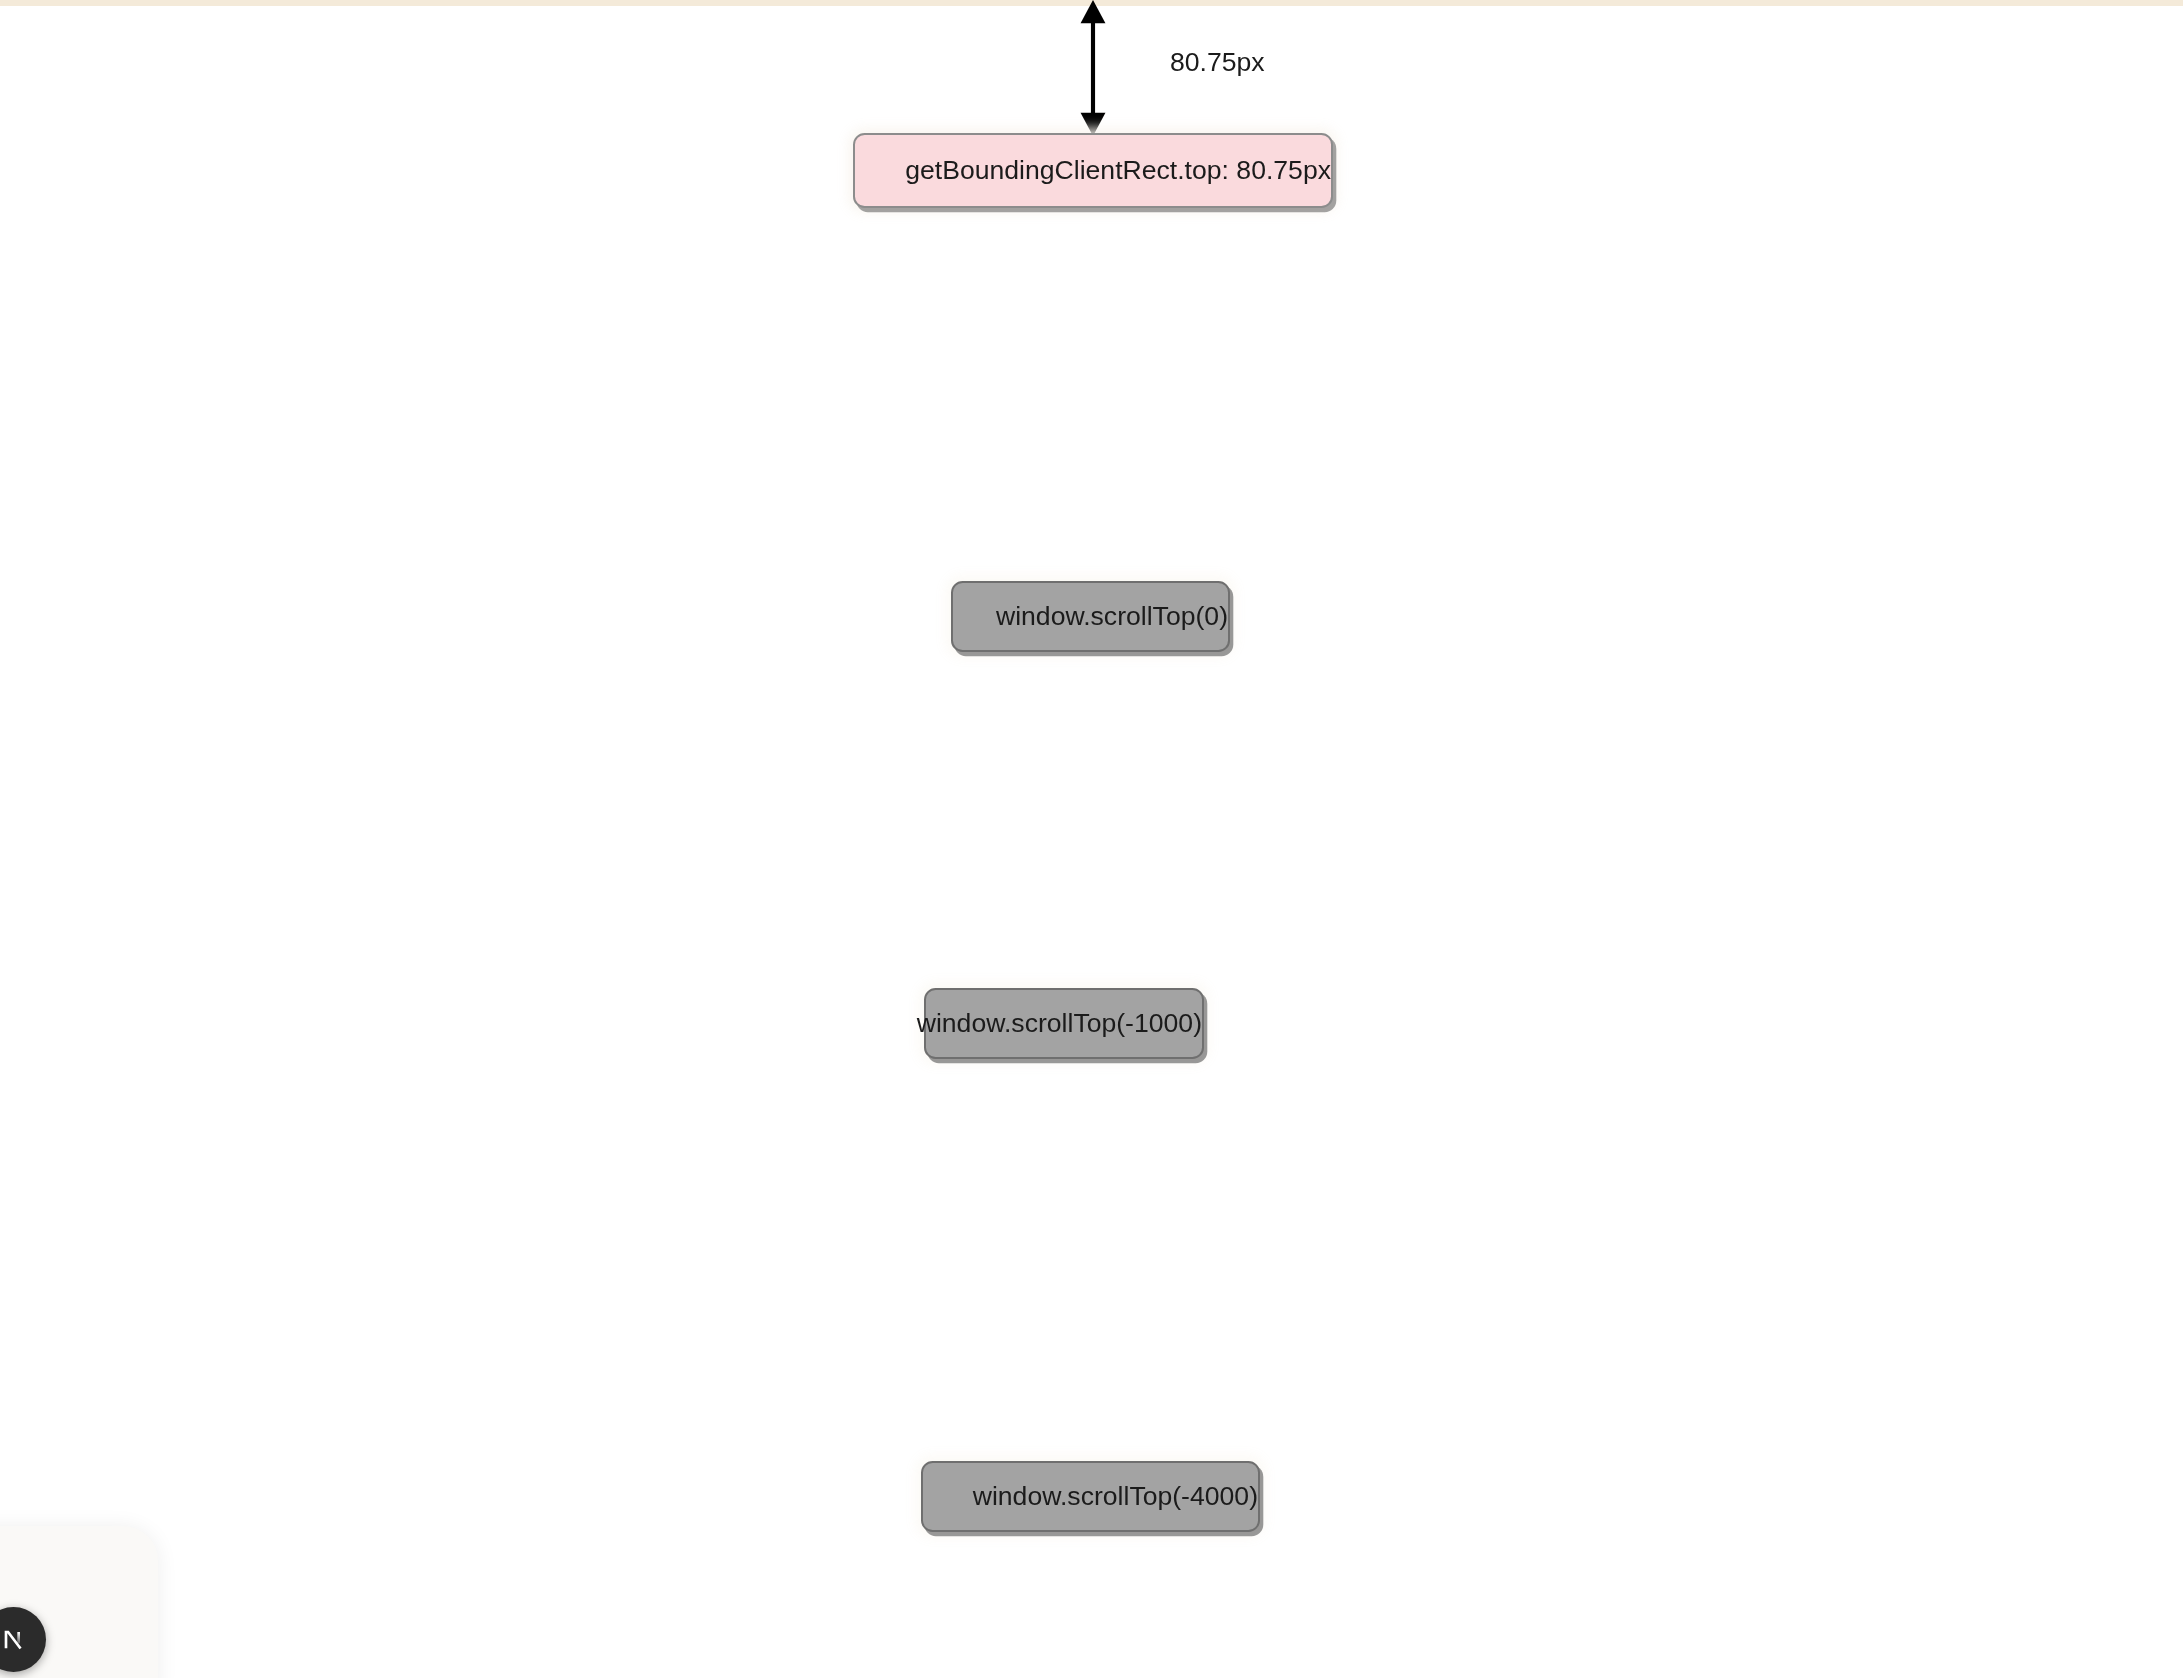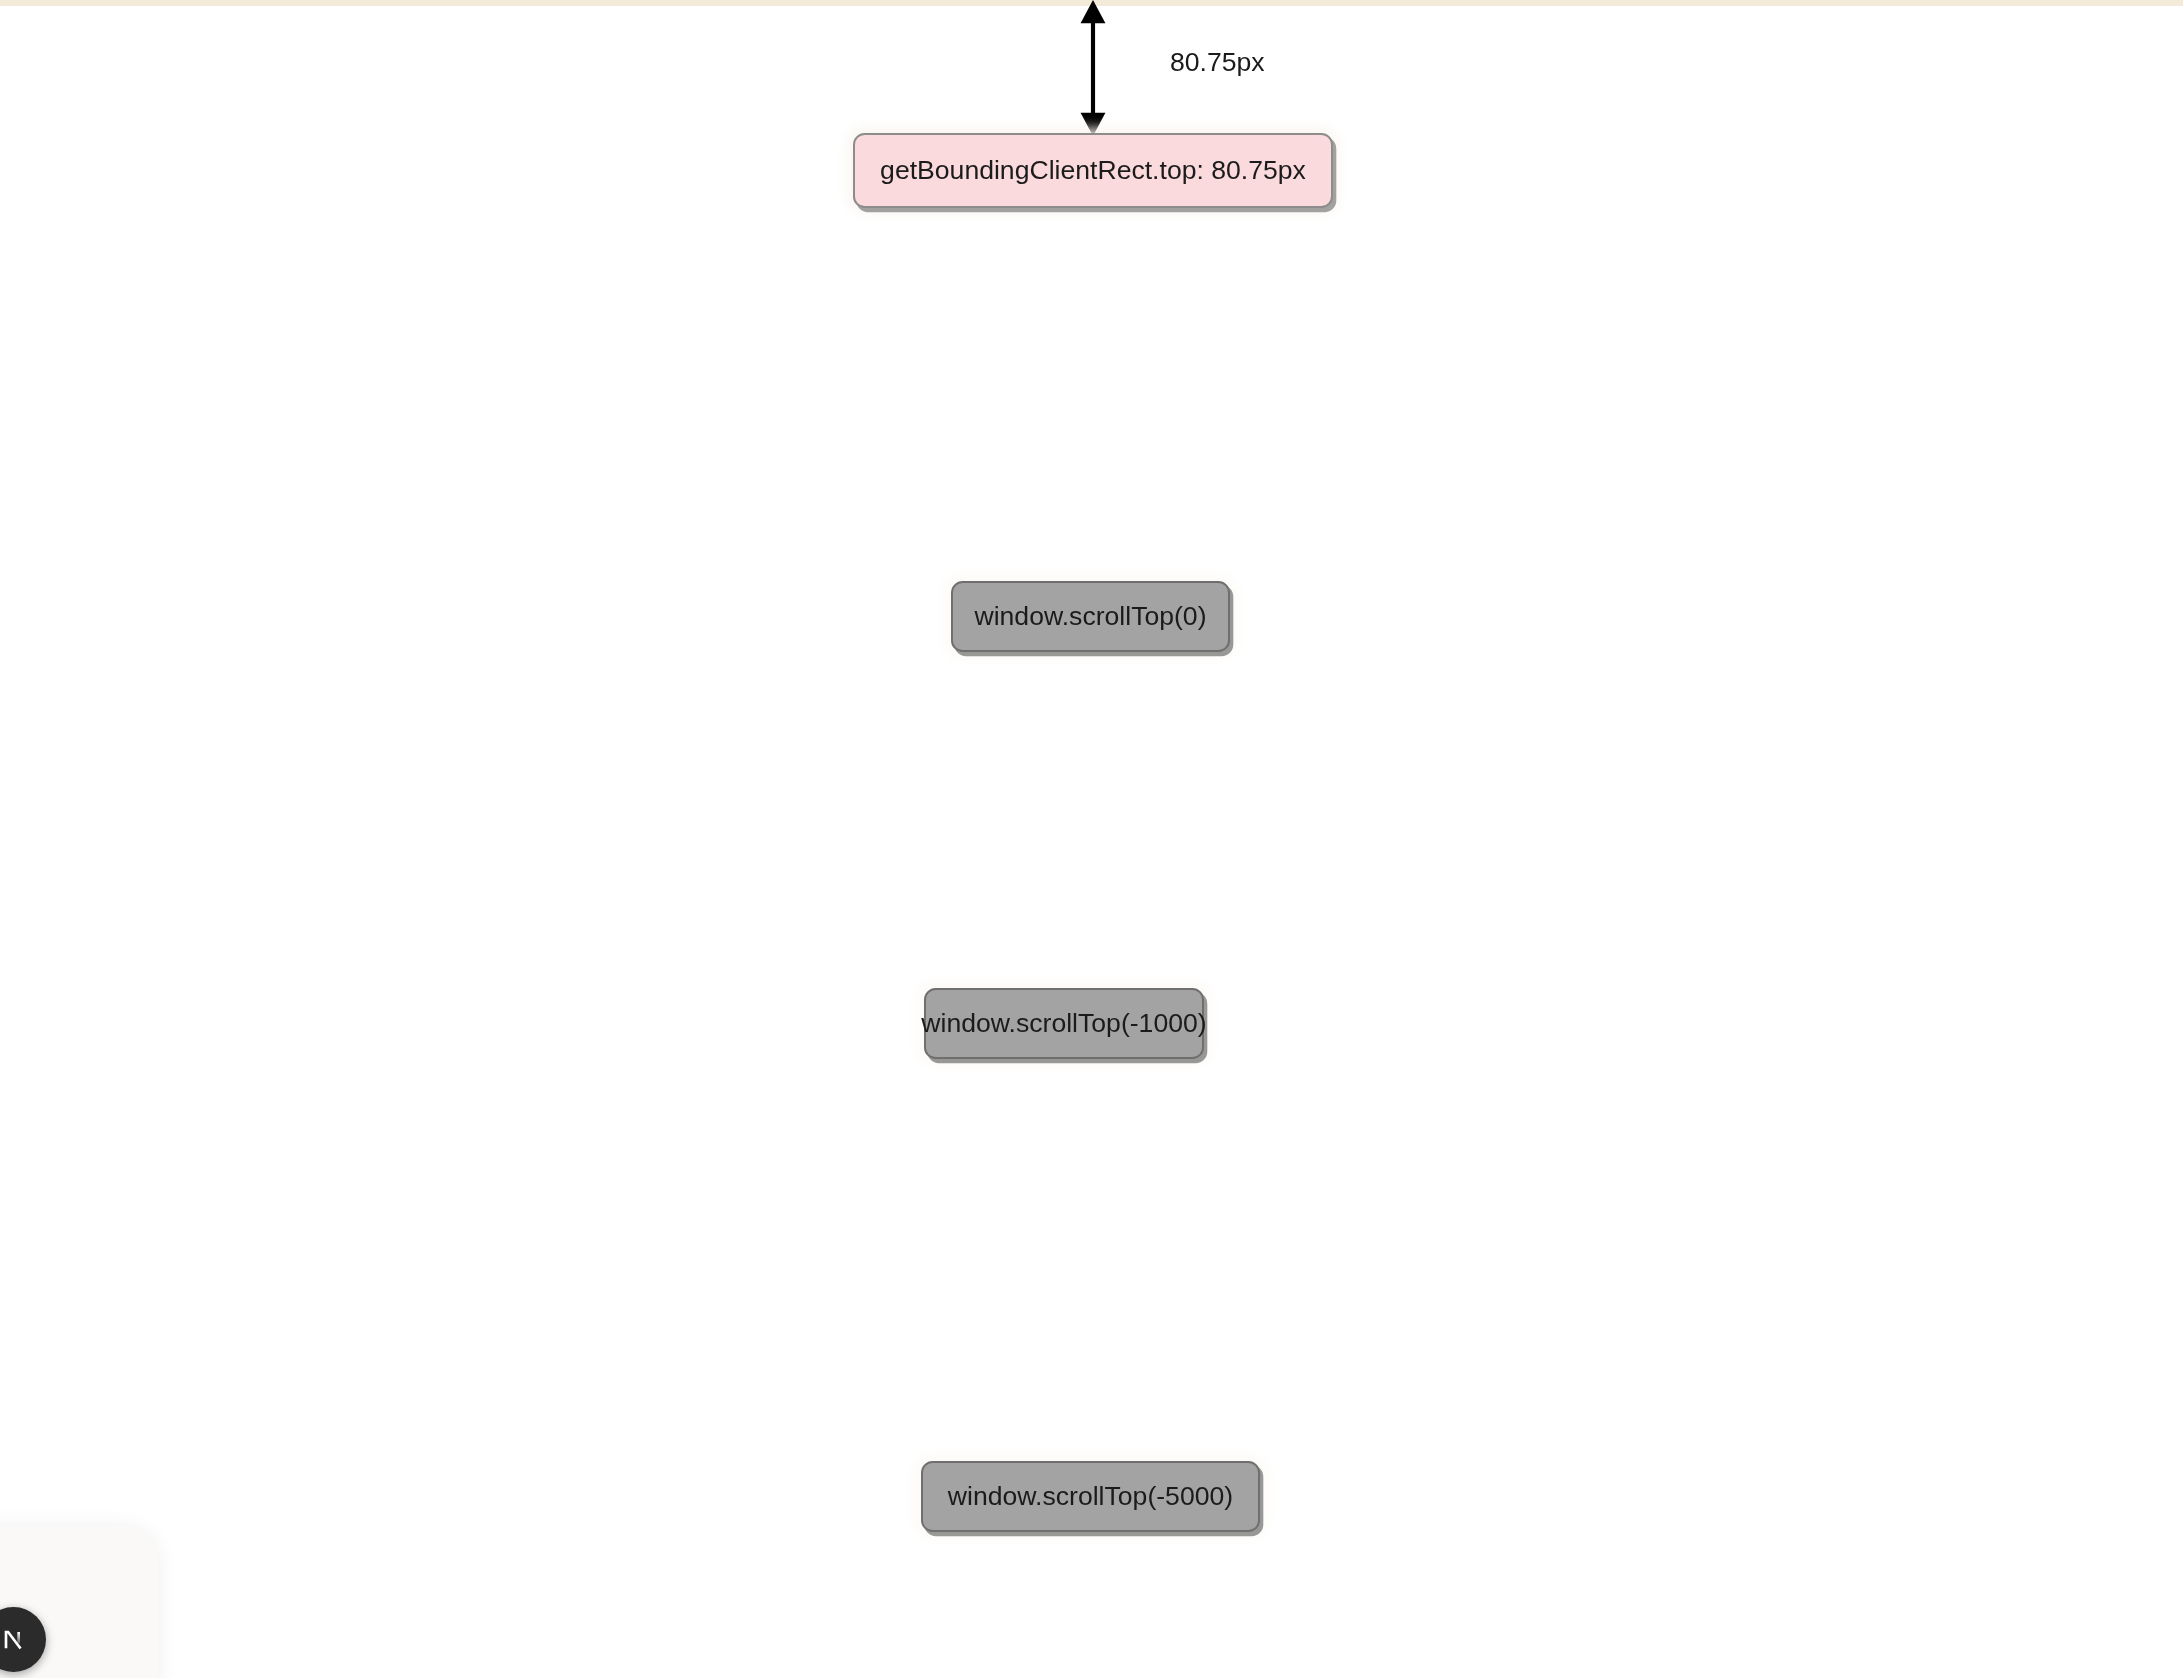--- a/index.html
+++ b/index.html
@@ -45,21 +45,21 @@
     color: #1b1b1b;
     white-space: nowrap;
   }
 
   
   .node {
     position: absolute;
     box-sizing: border-box;
     display: flex;
     align-items: center;
-    justify-content: center;
+    justify-content: flex-end;
     border-radius: 11.6px;
     font-size: 26.6px;
     line-height: 1;
     color: #1b1b1b;
     white-space: nowrap;
     user-select: none;
   }
 
   .node-rect {
     left: 853px;
@@ -147,21 +147,21 @@
 
 <div class="node node-btn node-btn-0">
   <span>window.scrollTop(0)</span>
 </div>
 
 <div class="node node-btn node-btn-1">
   <span>window.scrollTop(-1000)</span>
 </div>
 
 <div class="node node-btn node-btn-2">
-  <span>window.scrollTop(-5000)</span>
+  <span>window.scrollTop(-4000)</span>
 </div>
 
 <div class="dev-panel">
   <div class="dev-badge">
     <span>
       <svg width="35" height="35" viewBox="0 0 42 42" xmlns="http://www.w3.org/2000/svg">
         <defs>
           <linearGradient id="nfade" x1="0" y1="0" x2="0" y2="1">
             <stop offset="0%" stop-color="#ffffff" stop-opacity="1"></stop>
             <stop offset="100%" stop-color="#ffffff" stop-opacity="0.25"></stop>

